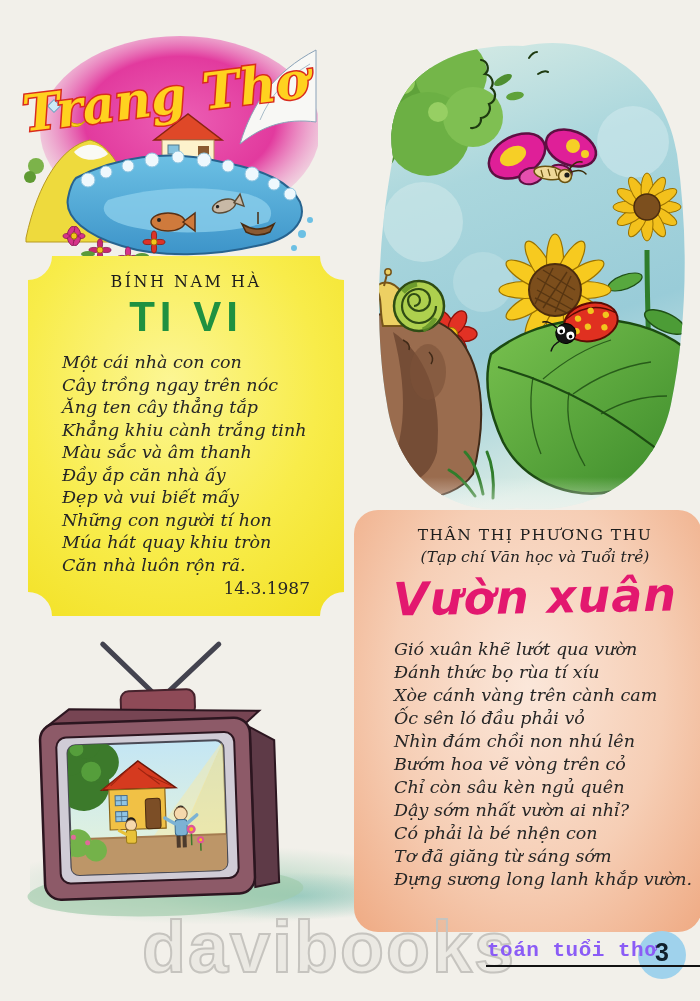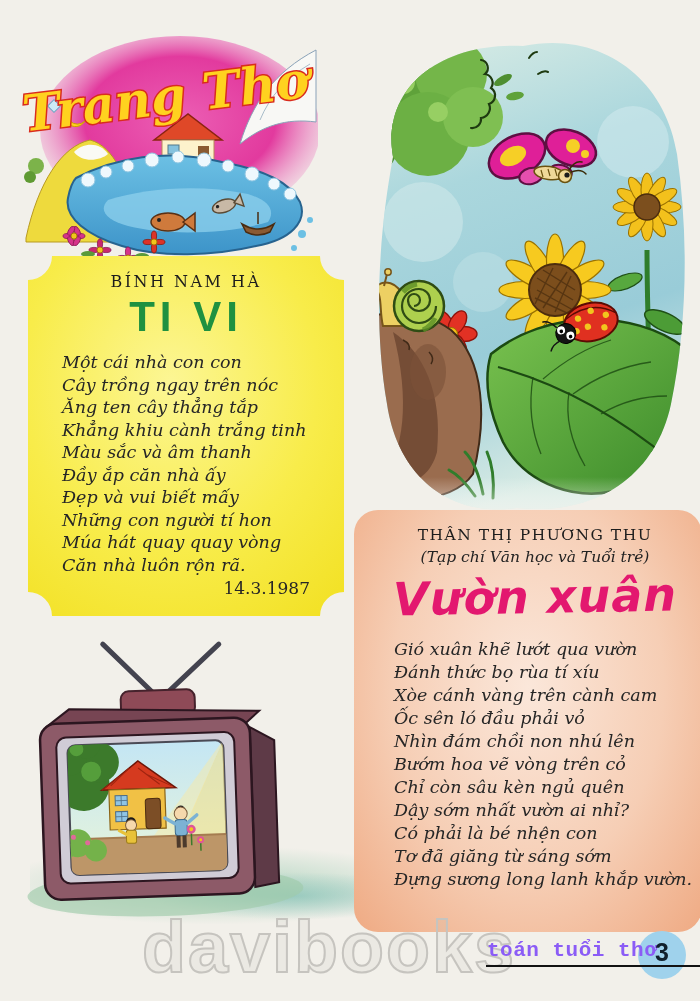--- a/index.html
+++ b/index.html
@@ -400,21 +400,21 @@
       <div class="poem1-title" style="color:#1f9140;">TI VI</div>
       <div class="poem-lines">
         <div class="pline">Một cái nhà con con</div>
         <div class="pline">Cây trồng ngay trên nóc</div>
         <div class="pline">Ăng ten cây thẳng tắp</div>
         <div class="pline">Khẳng khiu cành trắng tinh</div>
         <div class="pline">Màu sắc và âm thanh</div>
         <div class="pline">Đầy ắp căn nhà ấy</div>
         <div class="pline">Đẹp và vui biết mấy</div>
         <div class="pline">Những con người tí hon</div>
-        <div class="pline">Múa hát quay quay vòng</div>
+        <div class="pline">Múa hát quay khiu tròn</div>
         <div class="pline">Căn nhà luôn rộn rã.</div>
       </div>
       <div class="poem-date">14.3.1987</div>
     </div>
   </div>
 
   <div class="abs pink-box">
     <div class="poem2-author">THÂN THỊ PHƯƠNG THU</div>
     <div class="poem2-source">(Tạp chí Văn học và Tuổi trẻ)</div>
     <div class="poem2-title" style="color:#e3186f;">Vườn xuân</div>

